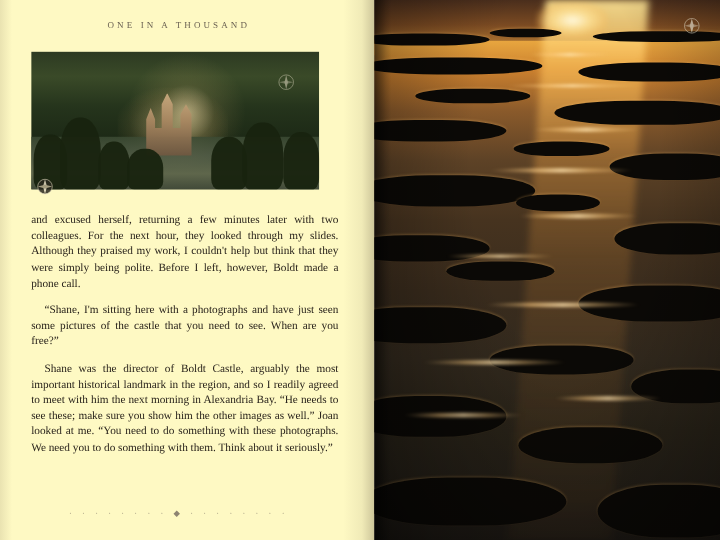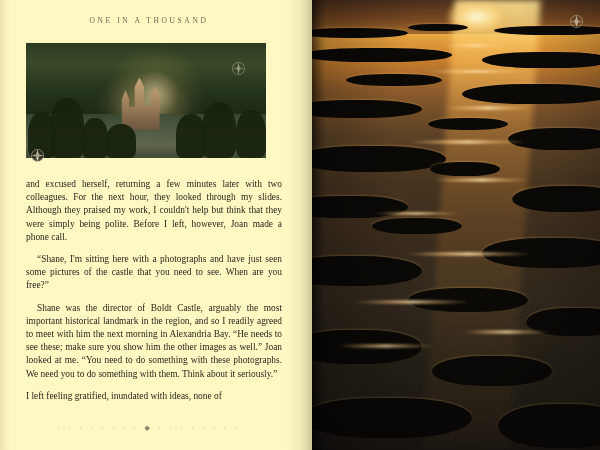--- a/index.html
+++ b/index.html
@@ -238,24 +238,23 @@
       </svg>
     </div>
 
     <svg class="compass" style="left:30px; top:148px;" viewBox="0 0 32 32">
       <circle cx="16" cy="16" r="13" fill="#2b2a20" stroke="#d8cfb6" stroke-width="1.3"></circle>
       <path d="M16 3 L19.5 16 L16 29 L12.5 16 Z" fill="#e6dcc2"></path>
       <path d="M3 16 L16 12.5 L29 16 L16 19.5 Z" fill="#bdb193"></path>
     </svg>
 
     <div class="body-text">
-      <p>and excused herself, returning a few minutes later with two colleagues. For the next hour, they looked through my slides. Although they praised my work, I couldn't help but think that they were simply being polite. Before I left, however, Joan made a phone call.</p>
+      <p>and excused herself, returning a few minutes later with two colleagues. For the next hour, they looked through my slides. Although they praised my work, I couldn't help but think that they were simply being polite. Before I left, however, Boldt made a phone call.</p>
       <p class="indent">“Shane, I'm sitting here with a photographs and have just seen some pictures of the castle that you need to see. When are you free?”</p>
       <p class="indent">Shane was the director of Boldt Castle, arguably the most important historical landmark in the region, and so I readily agreed to meet with him the next morning in Alexandria Bay. “He needs to see these; make sure you show him the other images as well.” Joan looked at me. “You need to do something with these photographs. We need you to do something with them. Think about it seriously.”</p>
-      <p>I left feeling gratified, inundated with ideas, none of</p>
     </div>
 
     <div class="folio">· · · · · · · · ◆ · · · · · · · ·</div>
   </div>
 
   <div class="page-right">
     <div class="sky"></div>
     <div class="water"></div>
     <div class="sunpath"></div>
     <div class="sun"></div>

